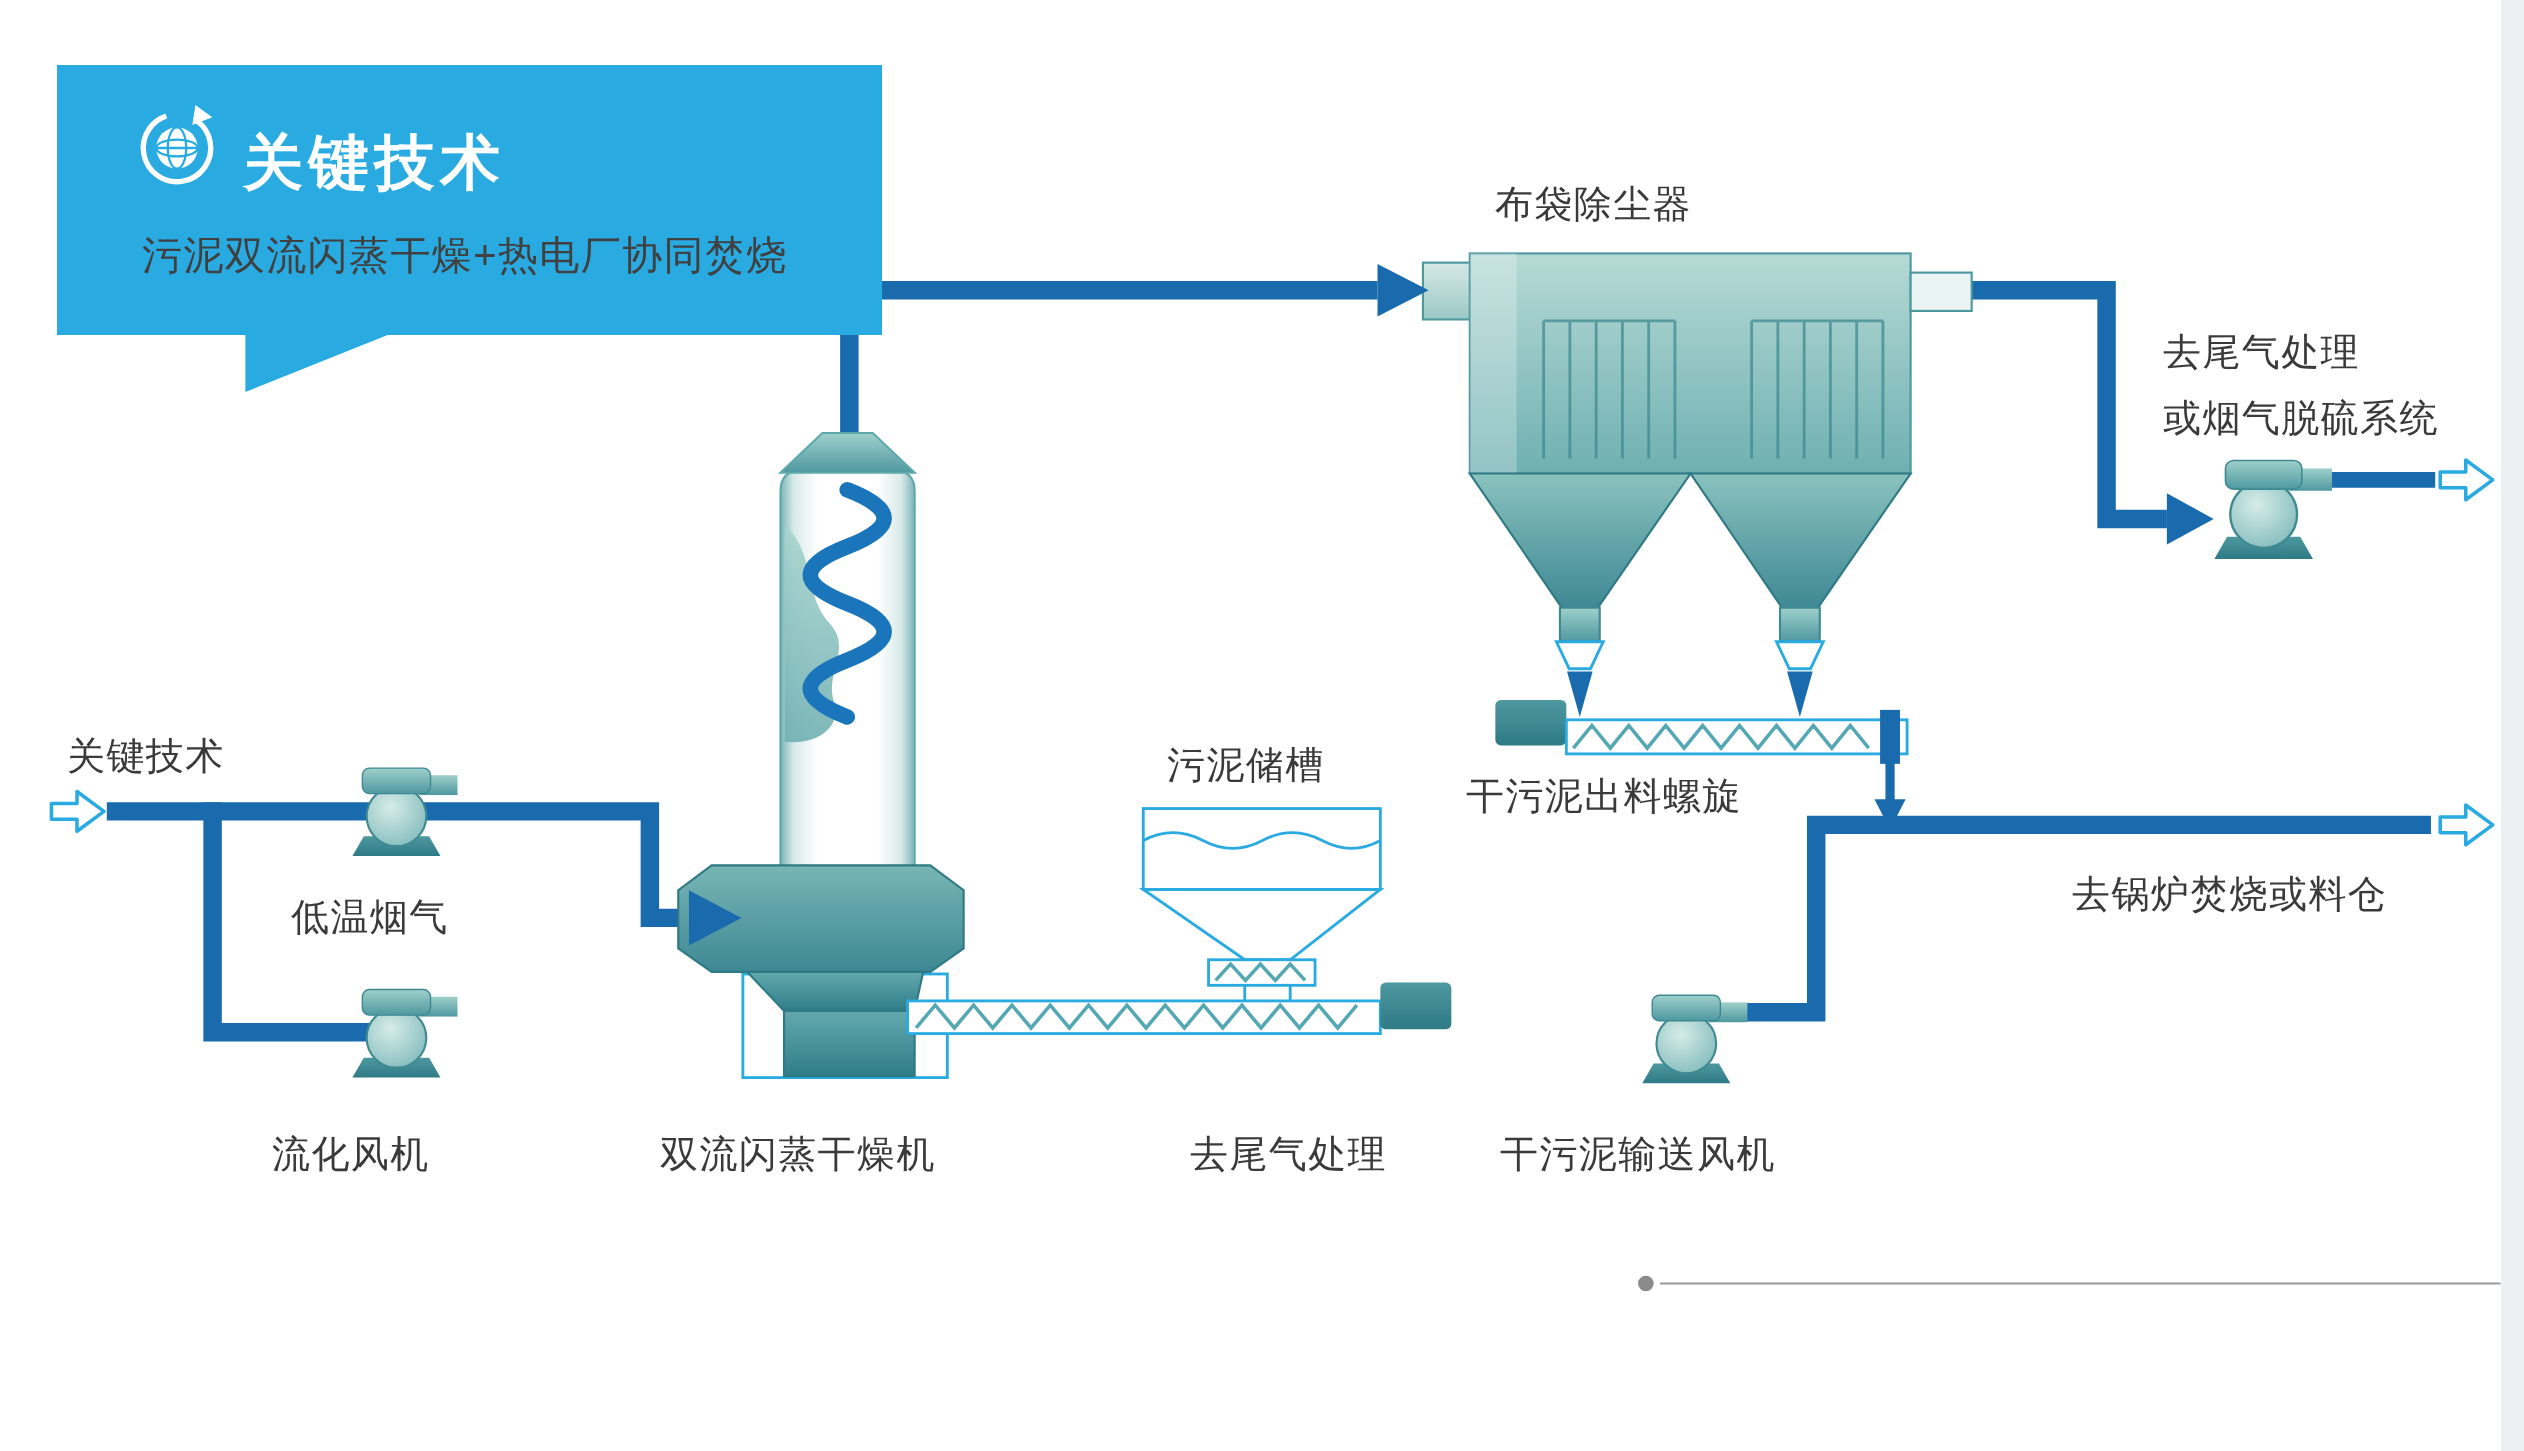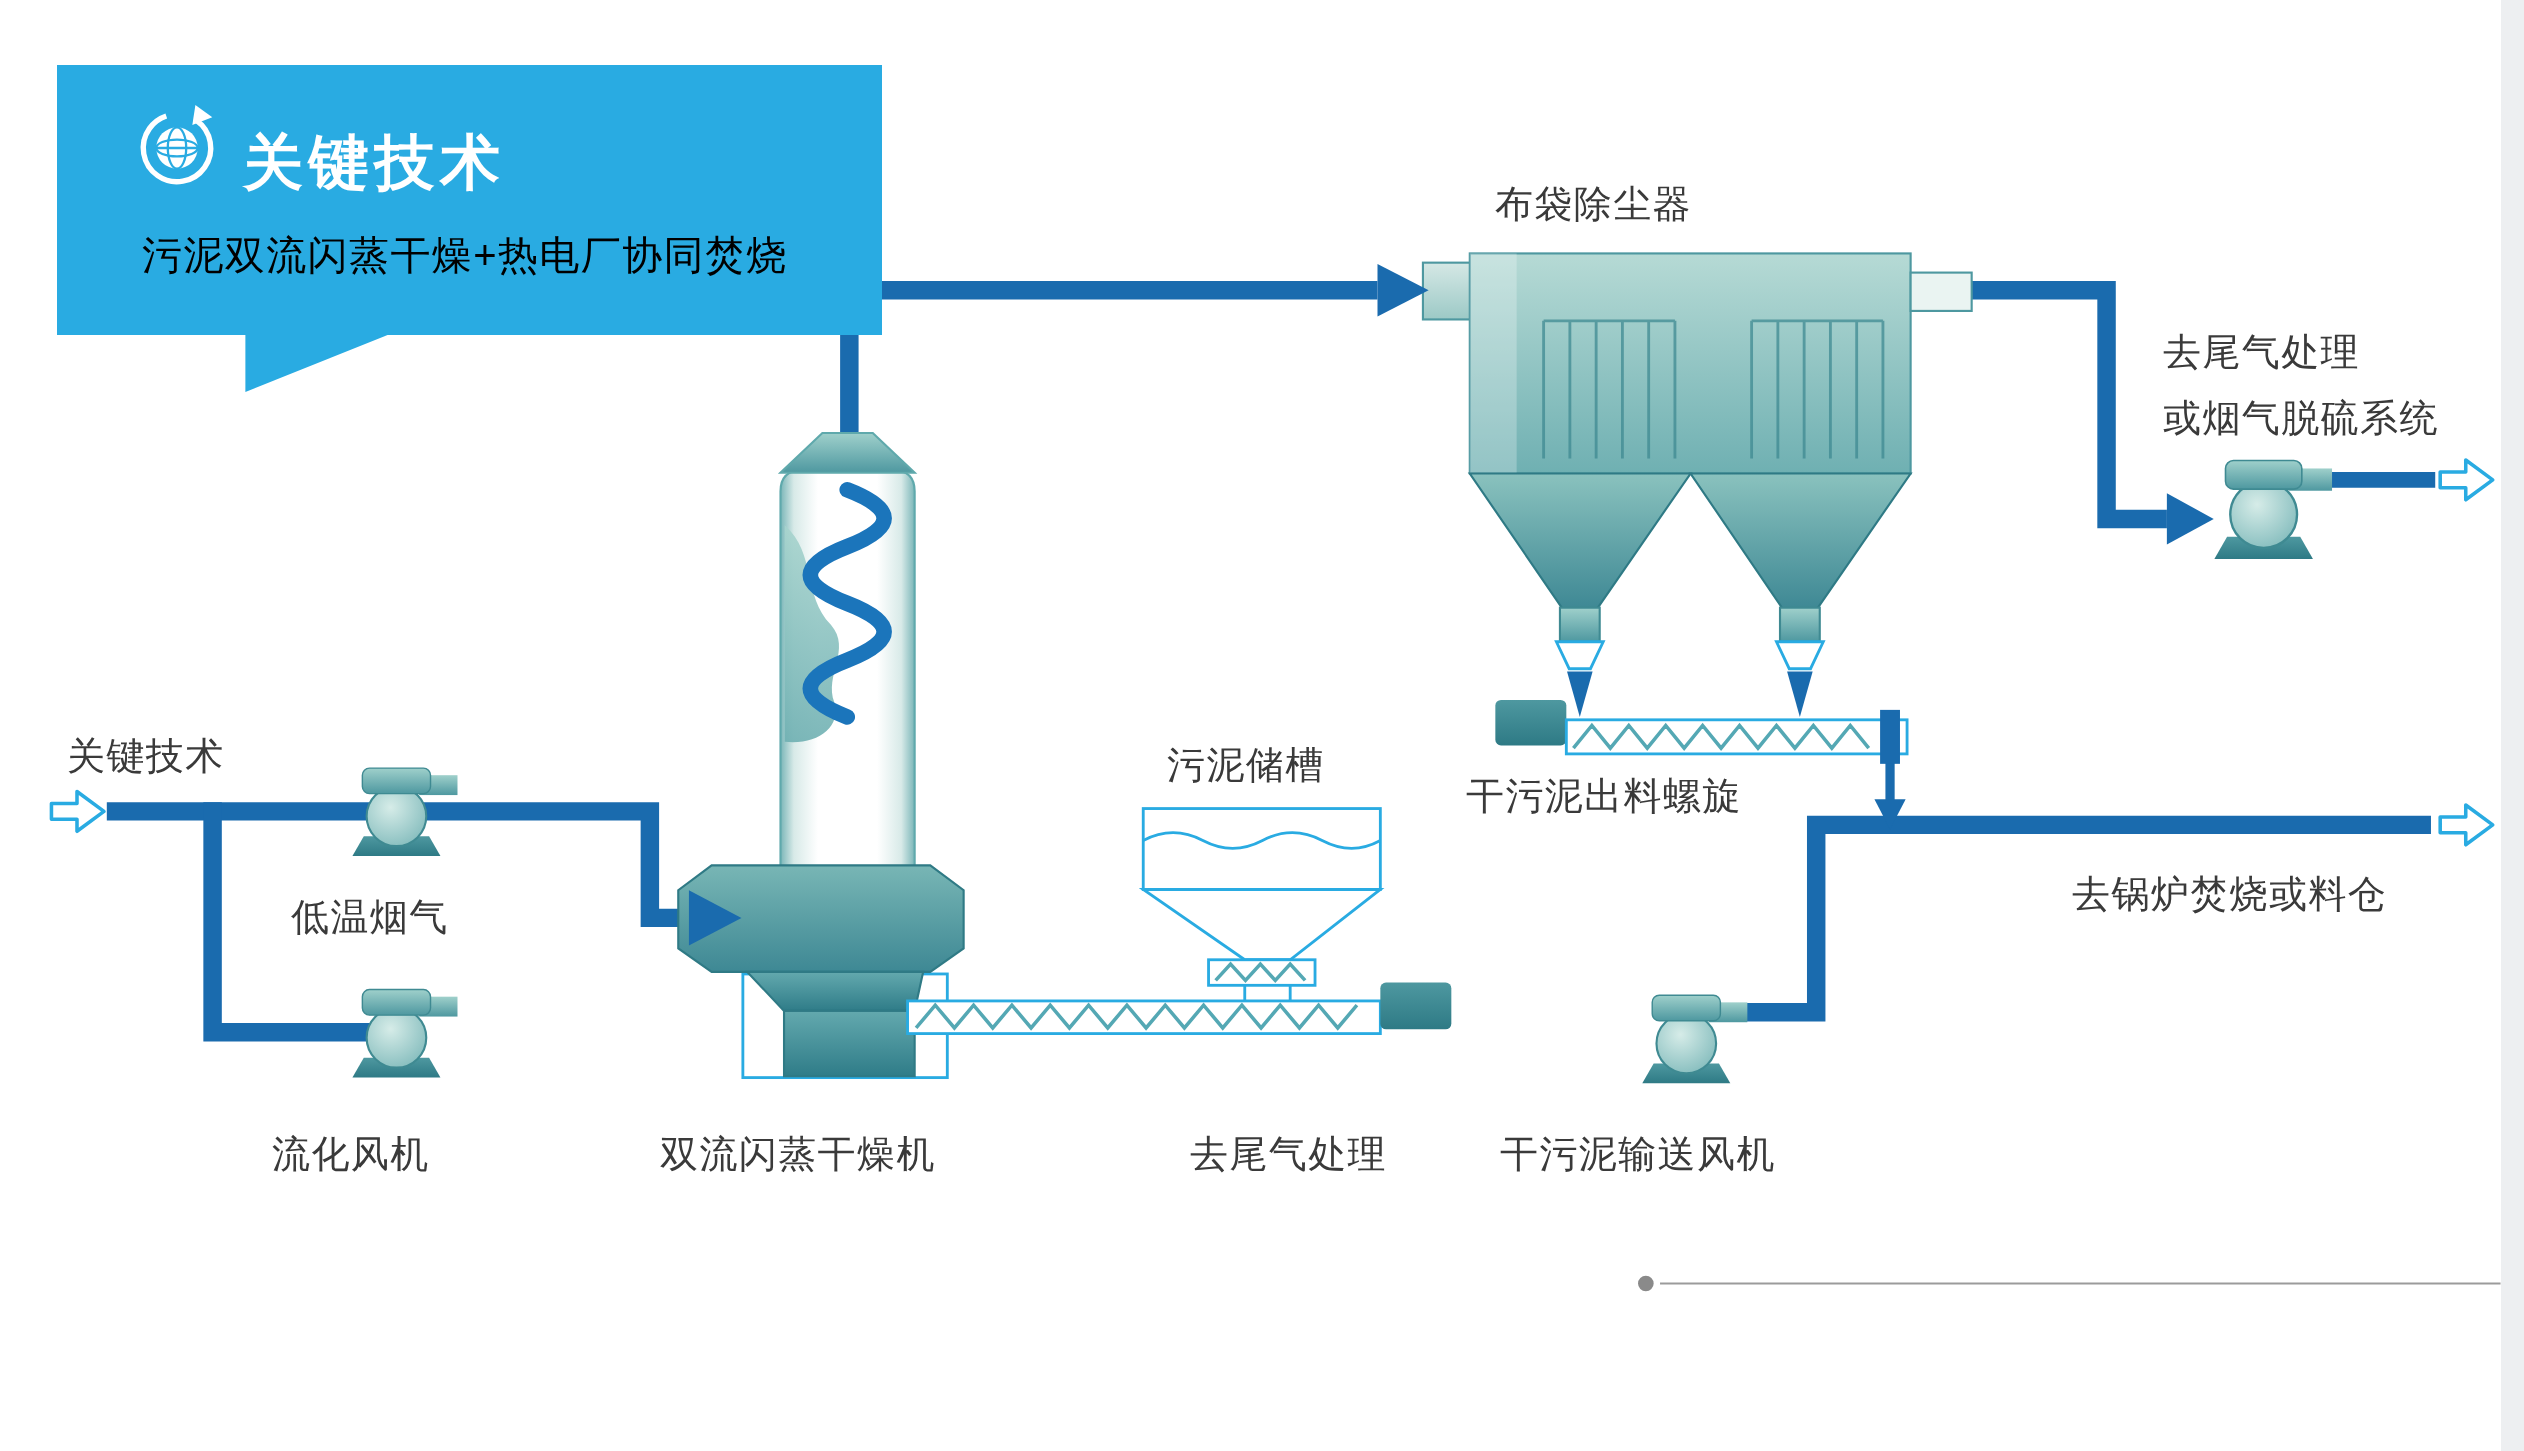--- a/index.html
+++ b/index.html
@@ -4,21 +4,21 @@
 <style>
   html,body{margin:0;padding:0;background:#fff;}
   #canvas{position:relative;width:2525px;height:1451px;background:#ffffff;overflow:hidden;
           font-family:"Liberation Sans","DejaVu Sans",sans-serif;}
   
   .lbl{position:absolute;font-size:38px;color:var(--text,#3a3a3a);white-space:nowrap;letter-spacing:1.4px;}
   .scene{position:absolute;left:0;top:0;z-index:1;}
   
   .banner{position:absolute;left:57px;top:65px;width:825px;height:270px;background:var(--banner,#29ABE2);z-index:5;}
   .banner-title{position:absolute;left:186px;top:58px;font-size:60px;font-weight:bold;color:#fff;letter-spacing:5.7px;}
-  .banner-sub{position:absolute;left:85px;top:163px;font-size:40px;color:#000000;letter-spacing:1.4px;}
+  .banner-sub{position:absolute;left:85px;top:163px;font-size:40px;color:#404040;letter-spacing:1.4px;}
   .banner-tail{position:absolute;left:245px;top:334px;z-index:5;}
   .globe{position:absolute;left:74px;top:37px;}
   
   .caption-text{position:absolute;left:1637px;top:1308px;font-size:47px;font-weight:bold;color:var(--text,#3a3a3a);letter-spacing:3.6px;}
   .right-strip{position:absolute;left:2501px;top:0;width:24px;height:1451px;background:#edeff1;z-index:0;}
   
   .pipe{fill:none;stroke:var(--pipe,#1A6BAE);stroke-width:26px;}
   .pipe-stub{fill:none;stroke:var(--pipe,#1A6BAE);stroke-width:22px;}
   .pipe-thin{fill:none;stroke:var(--pipe,#1A6BAE);stroke-width:13px;}
   .arrowhead{fill:var(--pipe,#1A6BAE);}

